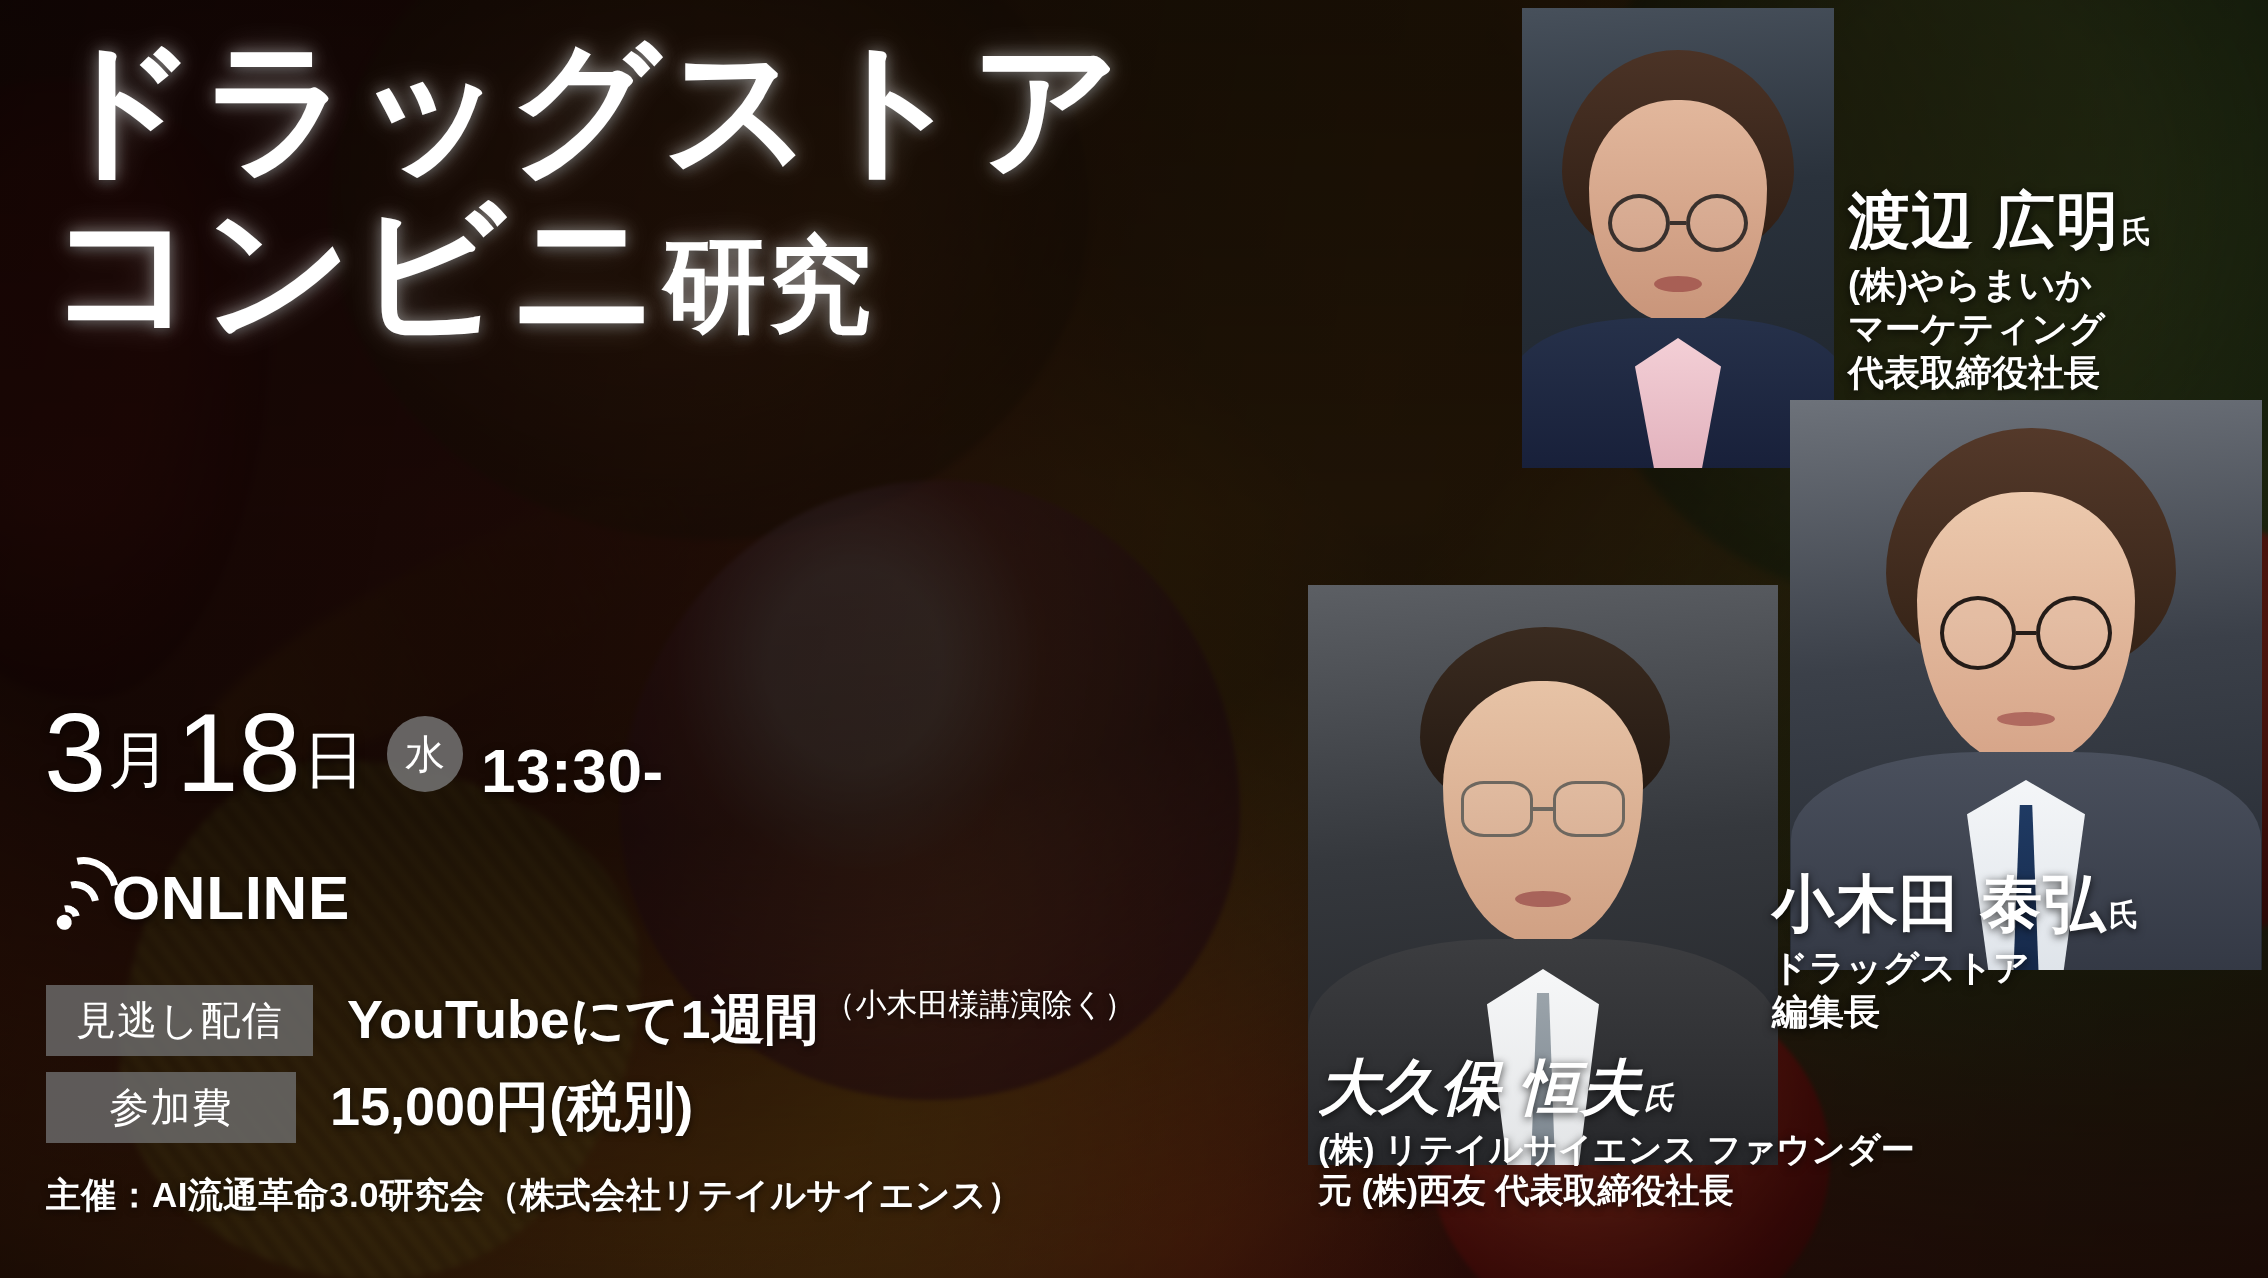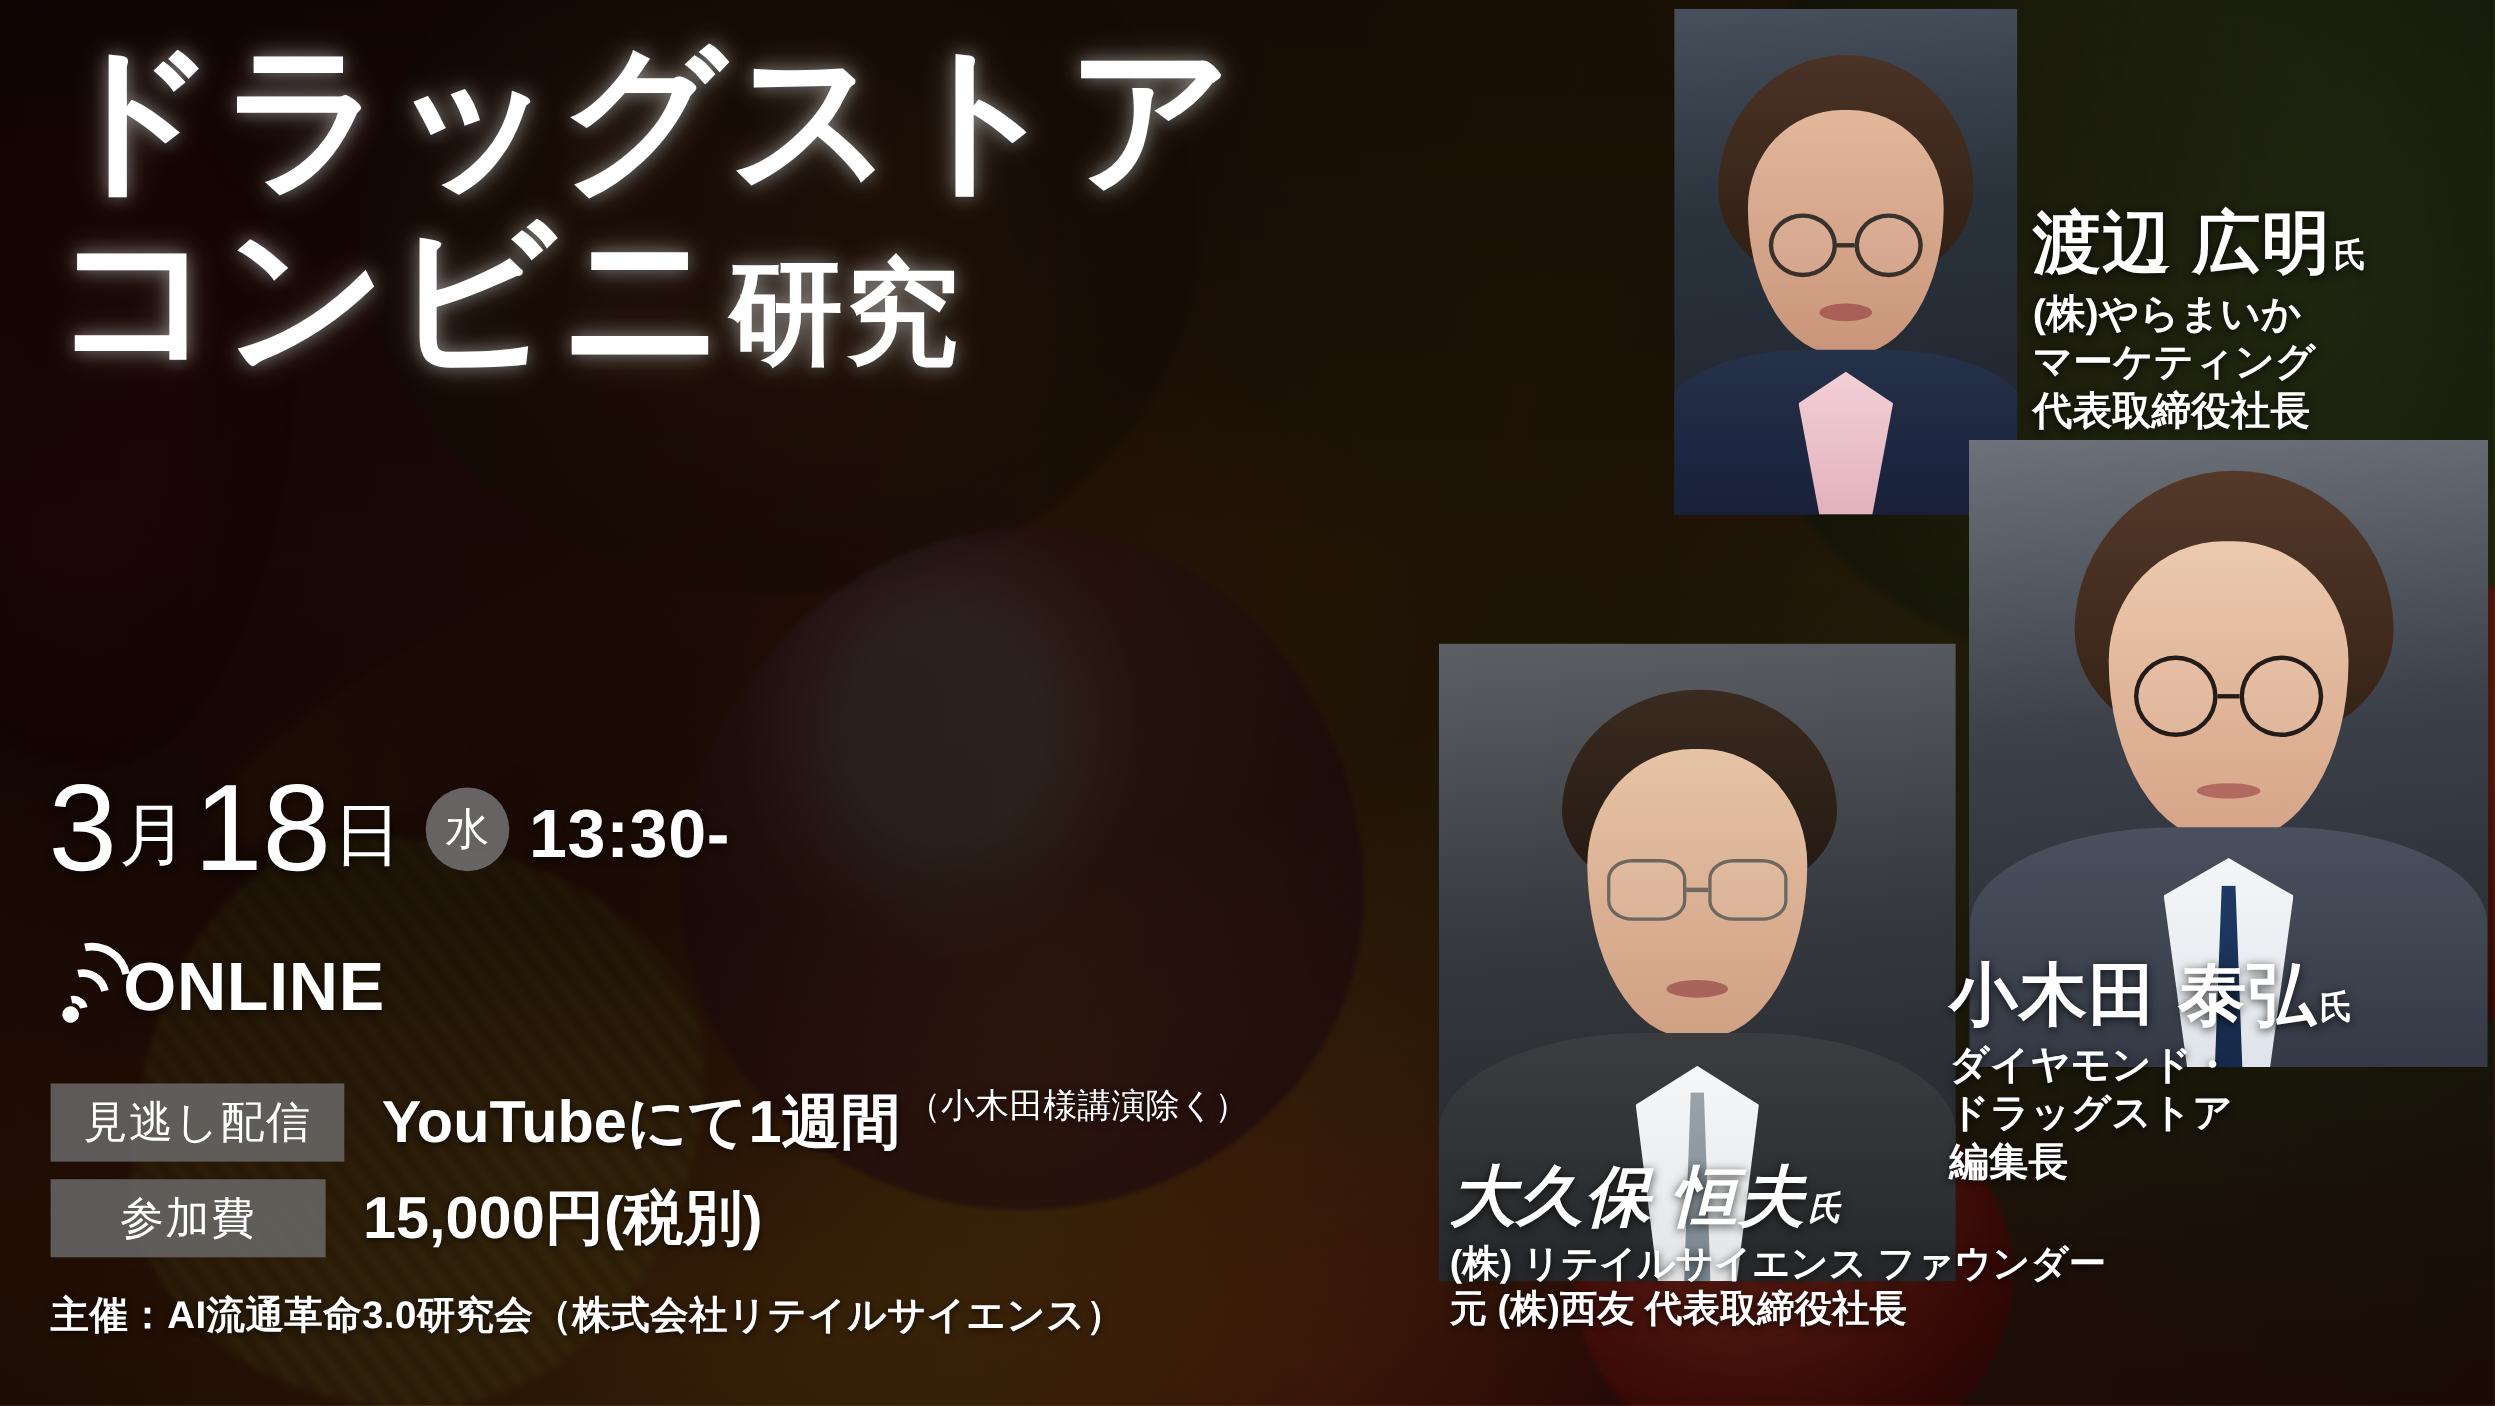--- a/index.html
+++ b/index.html
@@ -116,21 +116,21 @@
   .title-sub { font-size:104px; letter-spacing:.01em; }
 
   .date-row { position:absolute; left:44px; top:700px; display:flex; align-items:flex-end; }
   .d-num { color:#fff; font-size:112px; font-weight:400; line-height:.95;
            text-shadow:0 2px 8px rgba(0,0,0,.6); }
   .d-unit { color:#fff; font-size:62px; font-weight:400; line-height:1.5; margin:0 6px 0 2px;
             text-shadow:0 2px 8px rgba(0,0,0,.6); }
   .dow-circle { width:76px; height:76px; border-radius:50%; background:rgba(120,120,120,.82);
                 display:flex; align-items:center; justify-content:center; margin:0 18px 14px 16px; }
   .dow-circle span { color:#fff; font-size:40px; line-height:1; }
-  .d-time { color:#fff; font-size:62px; font-weight:700; margin-bottom:12px; letter-spacing:.01em;
+  .d-time { color:#fff; font-size:62px; font-weight:700; margin-bottom:0; letter-spacing:.01em;
             text-shadow:0 2px 8px rgba(0,0,0,.6); }
 
   .online-row { position:absolute; left:44px; top:862px; display:flex; align-items:center; }
   .wifi-icon { width:72px; height:68px; position:relative; transform:rotate(-12deg); }
   .wifi-icon i { position:absolute; left:6px; bottom:4px; border:7px solid #fff; border-color:#fff transparent transparent transparent;
                  border-radius:50%; transform:rotate(45deg); }
   .wifi-icon i.a { width:26px; height:26px; }
   .wifi-icon i.b { width:48px; height:48px; }
   .wifi-icon i.c { width:70px; height:70px; }
   .wifi-icon .dot { position:absolute; left:8px; bottom:6px; width:15px; height:15px; border-radius:50%; background:#fff; }
@@ -305,21 +305,20 @@
     <div class="sp-line">(株)やらまいか</div>
     <div class="sp-line">マーケティング</div>
     <div class="sp-line">代表取締役社長</div>
   </div>
 
   <div class="caption c2">
     <div class="sp-name">
       <span>小木田 泰弘</span>
       <span class="sp-suffix">氏</span>
     </div>
-    <div class="sp-line">ダイヤモンド・</div>
     <div class="sp-line">ドラッグストア</div>
     <div class="sp-line">編集長</div>
   </div>
 
   <div class="caption c3">
     <div class="sp-name">
       <span>大久保 恒夫</span>
       <span class="sp-suffix">氏</span>
     </div>
     <div class="sp-line">(株) リテイルサイエンス ファウンダー</div>

